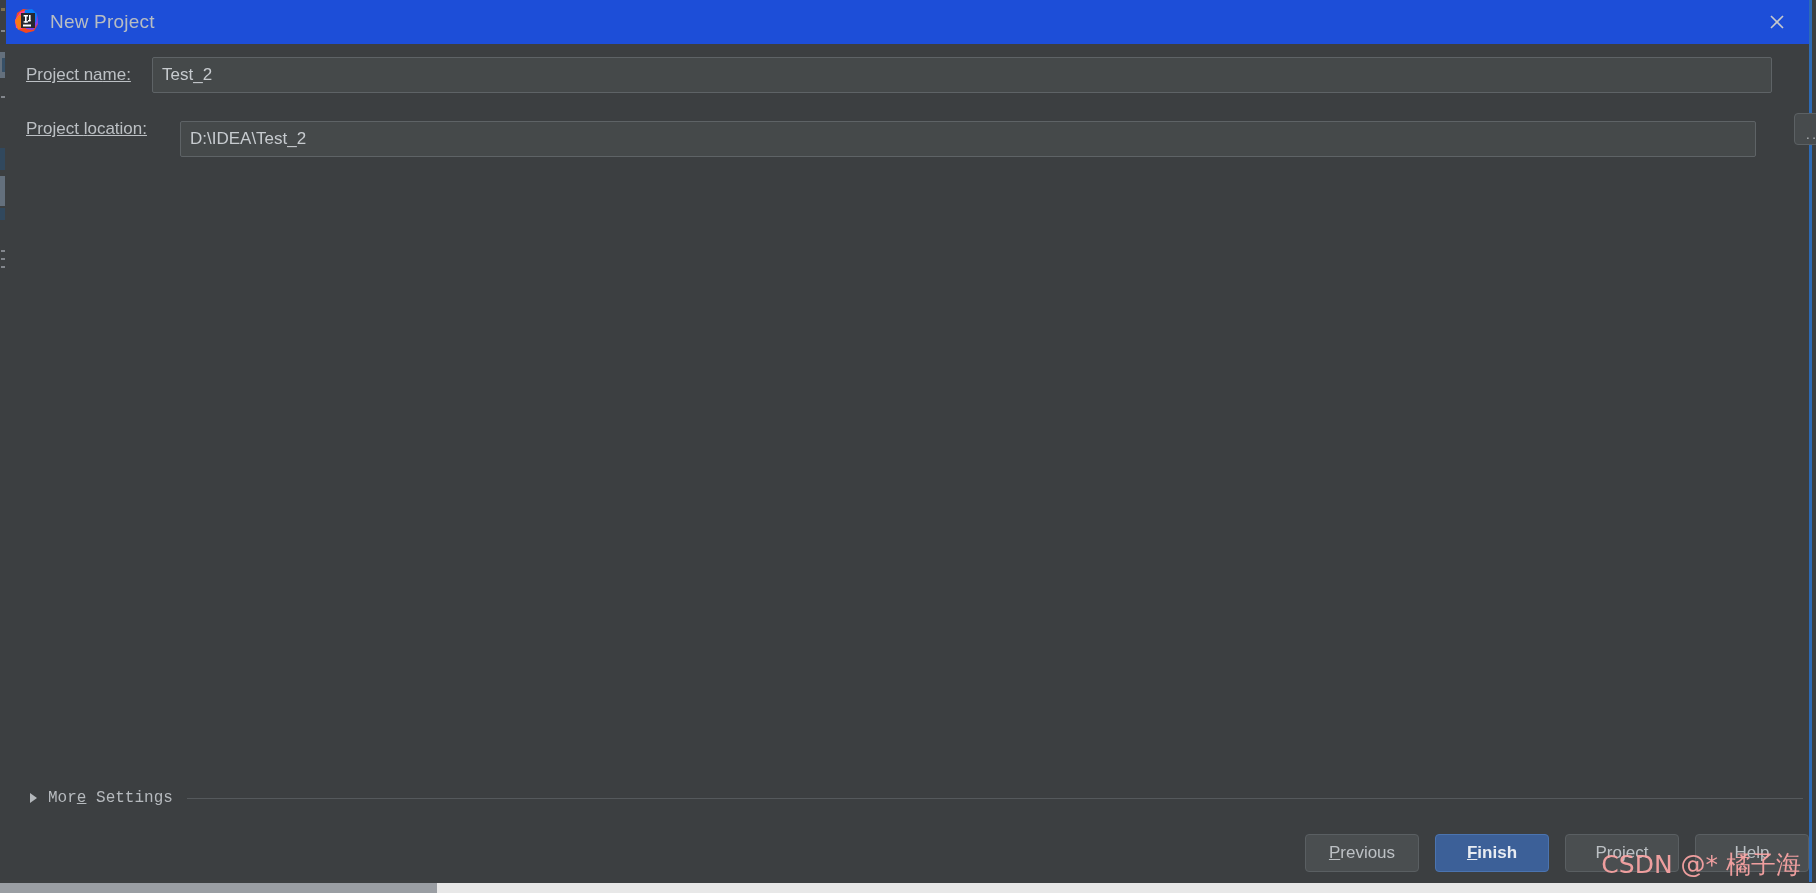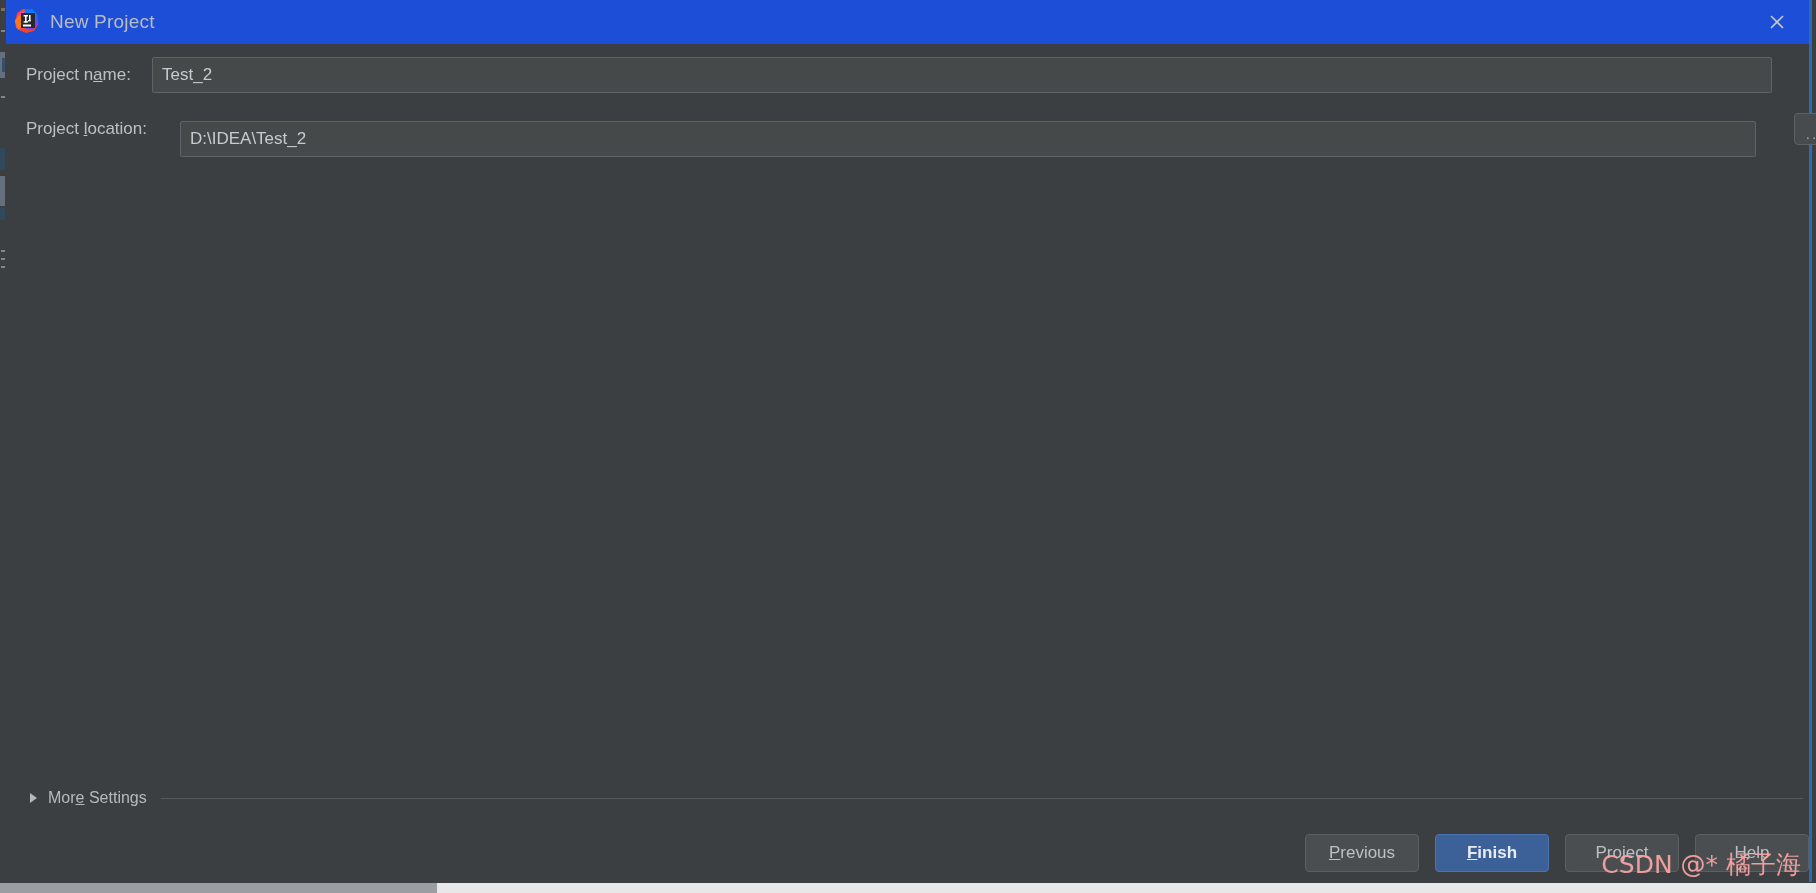--- a/index.html
+++ b/index.html
@@ -110,20 +110,21 @@
   #row-name { top: 58px; }
   #row-location { top: 112px; gap: 28px; }
 
   .field-label {
     width: 146px;
     padding-left: 20px;
     box-sizing: border-box;
     font-size: 17px;
     color: #bcc0c4;
     white-space: nowrap;
+    text-decoration: underline;
   }
   .mnem { text-decoration: underline; }
 
   .text-field {
     height: 36px;
     box-sizing: border-box;
     background: #45494a;
     border: 1px solid #5e6366;
     border-radius: 2px;
     color: #c7cbcf;
@@ -155,20 +156,21 @@
 
   
   #more-settings-row {
     position: absolute;
     left: 0;
     top: 786px;
     width: 1803px;
     height: 24px;
     display: flex;
     align-items: center;
+    font-family: Liberation Mono, monospace;
   }
   #more-settings-toggle {
     display: flex;
     align-items: center;
     cursor: default;
     padding-left: 24px;
   }
   #expand-triangle-icon {
     width: 0; height: 0;
     border-left: 7px solid #b4b8bc;

